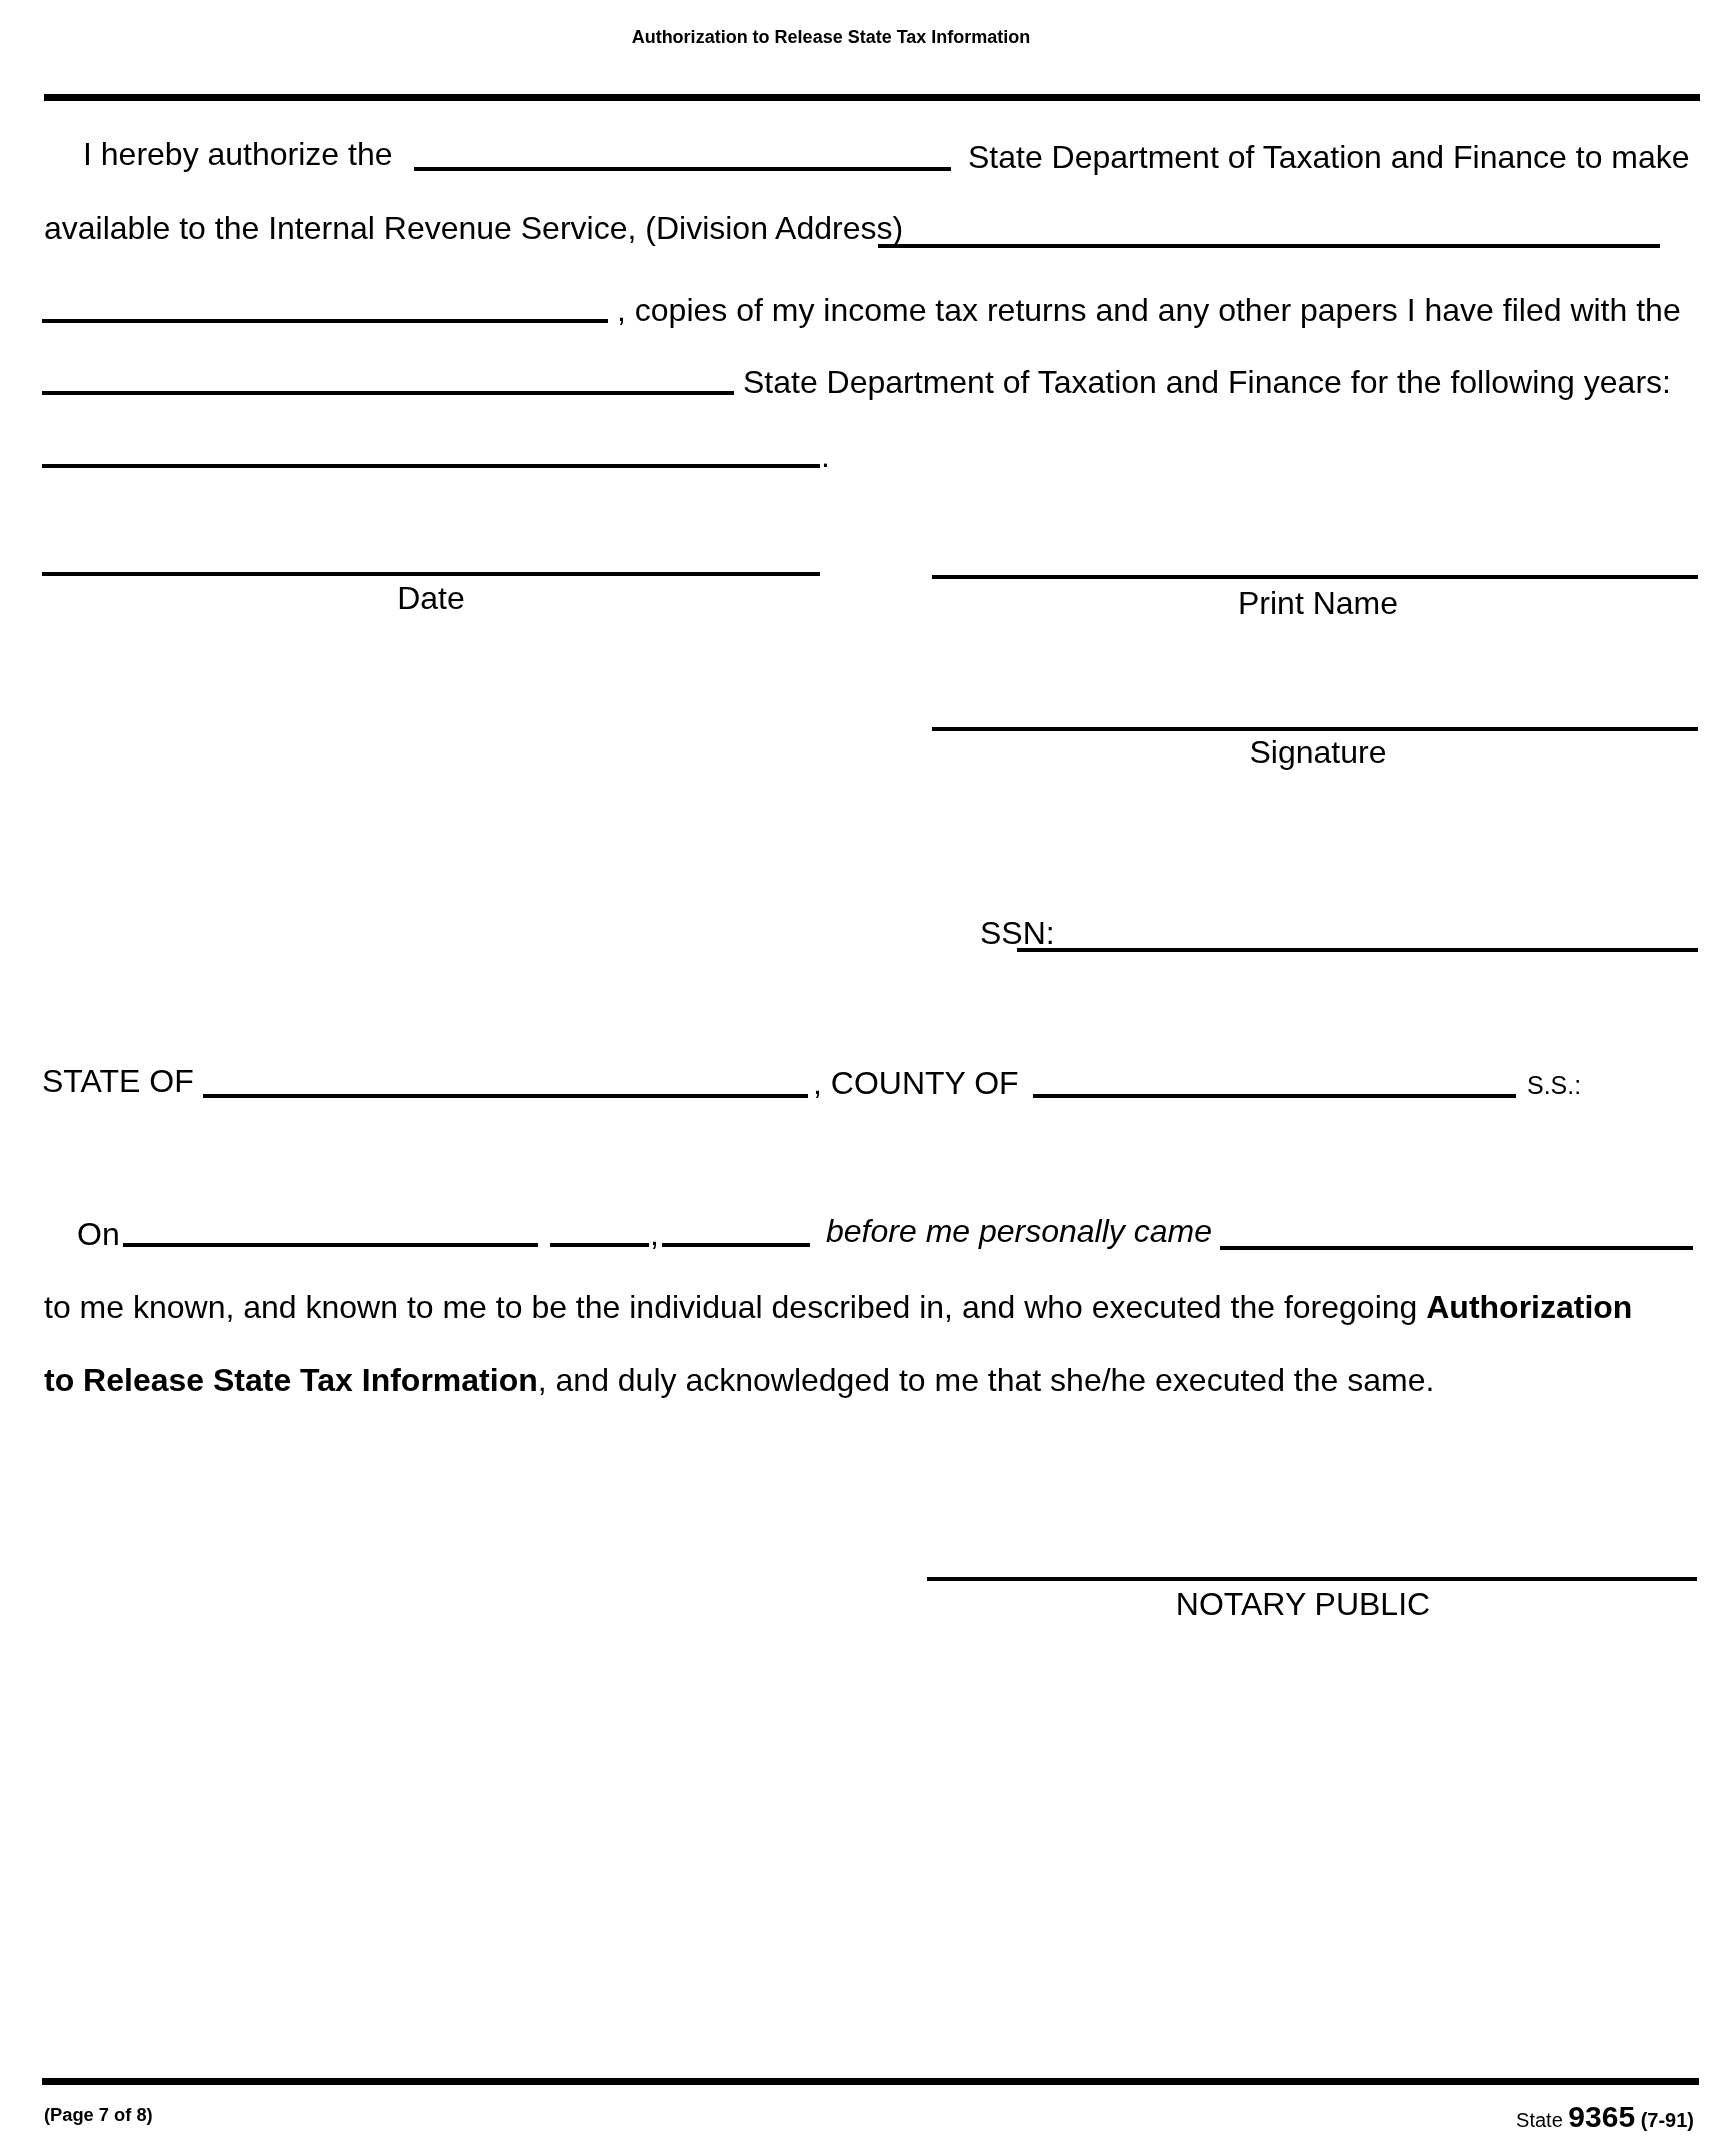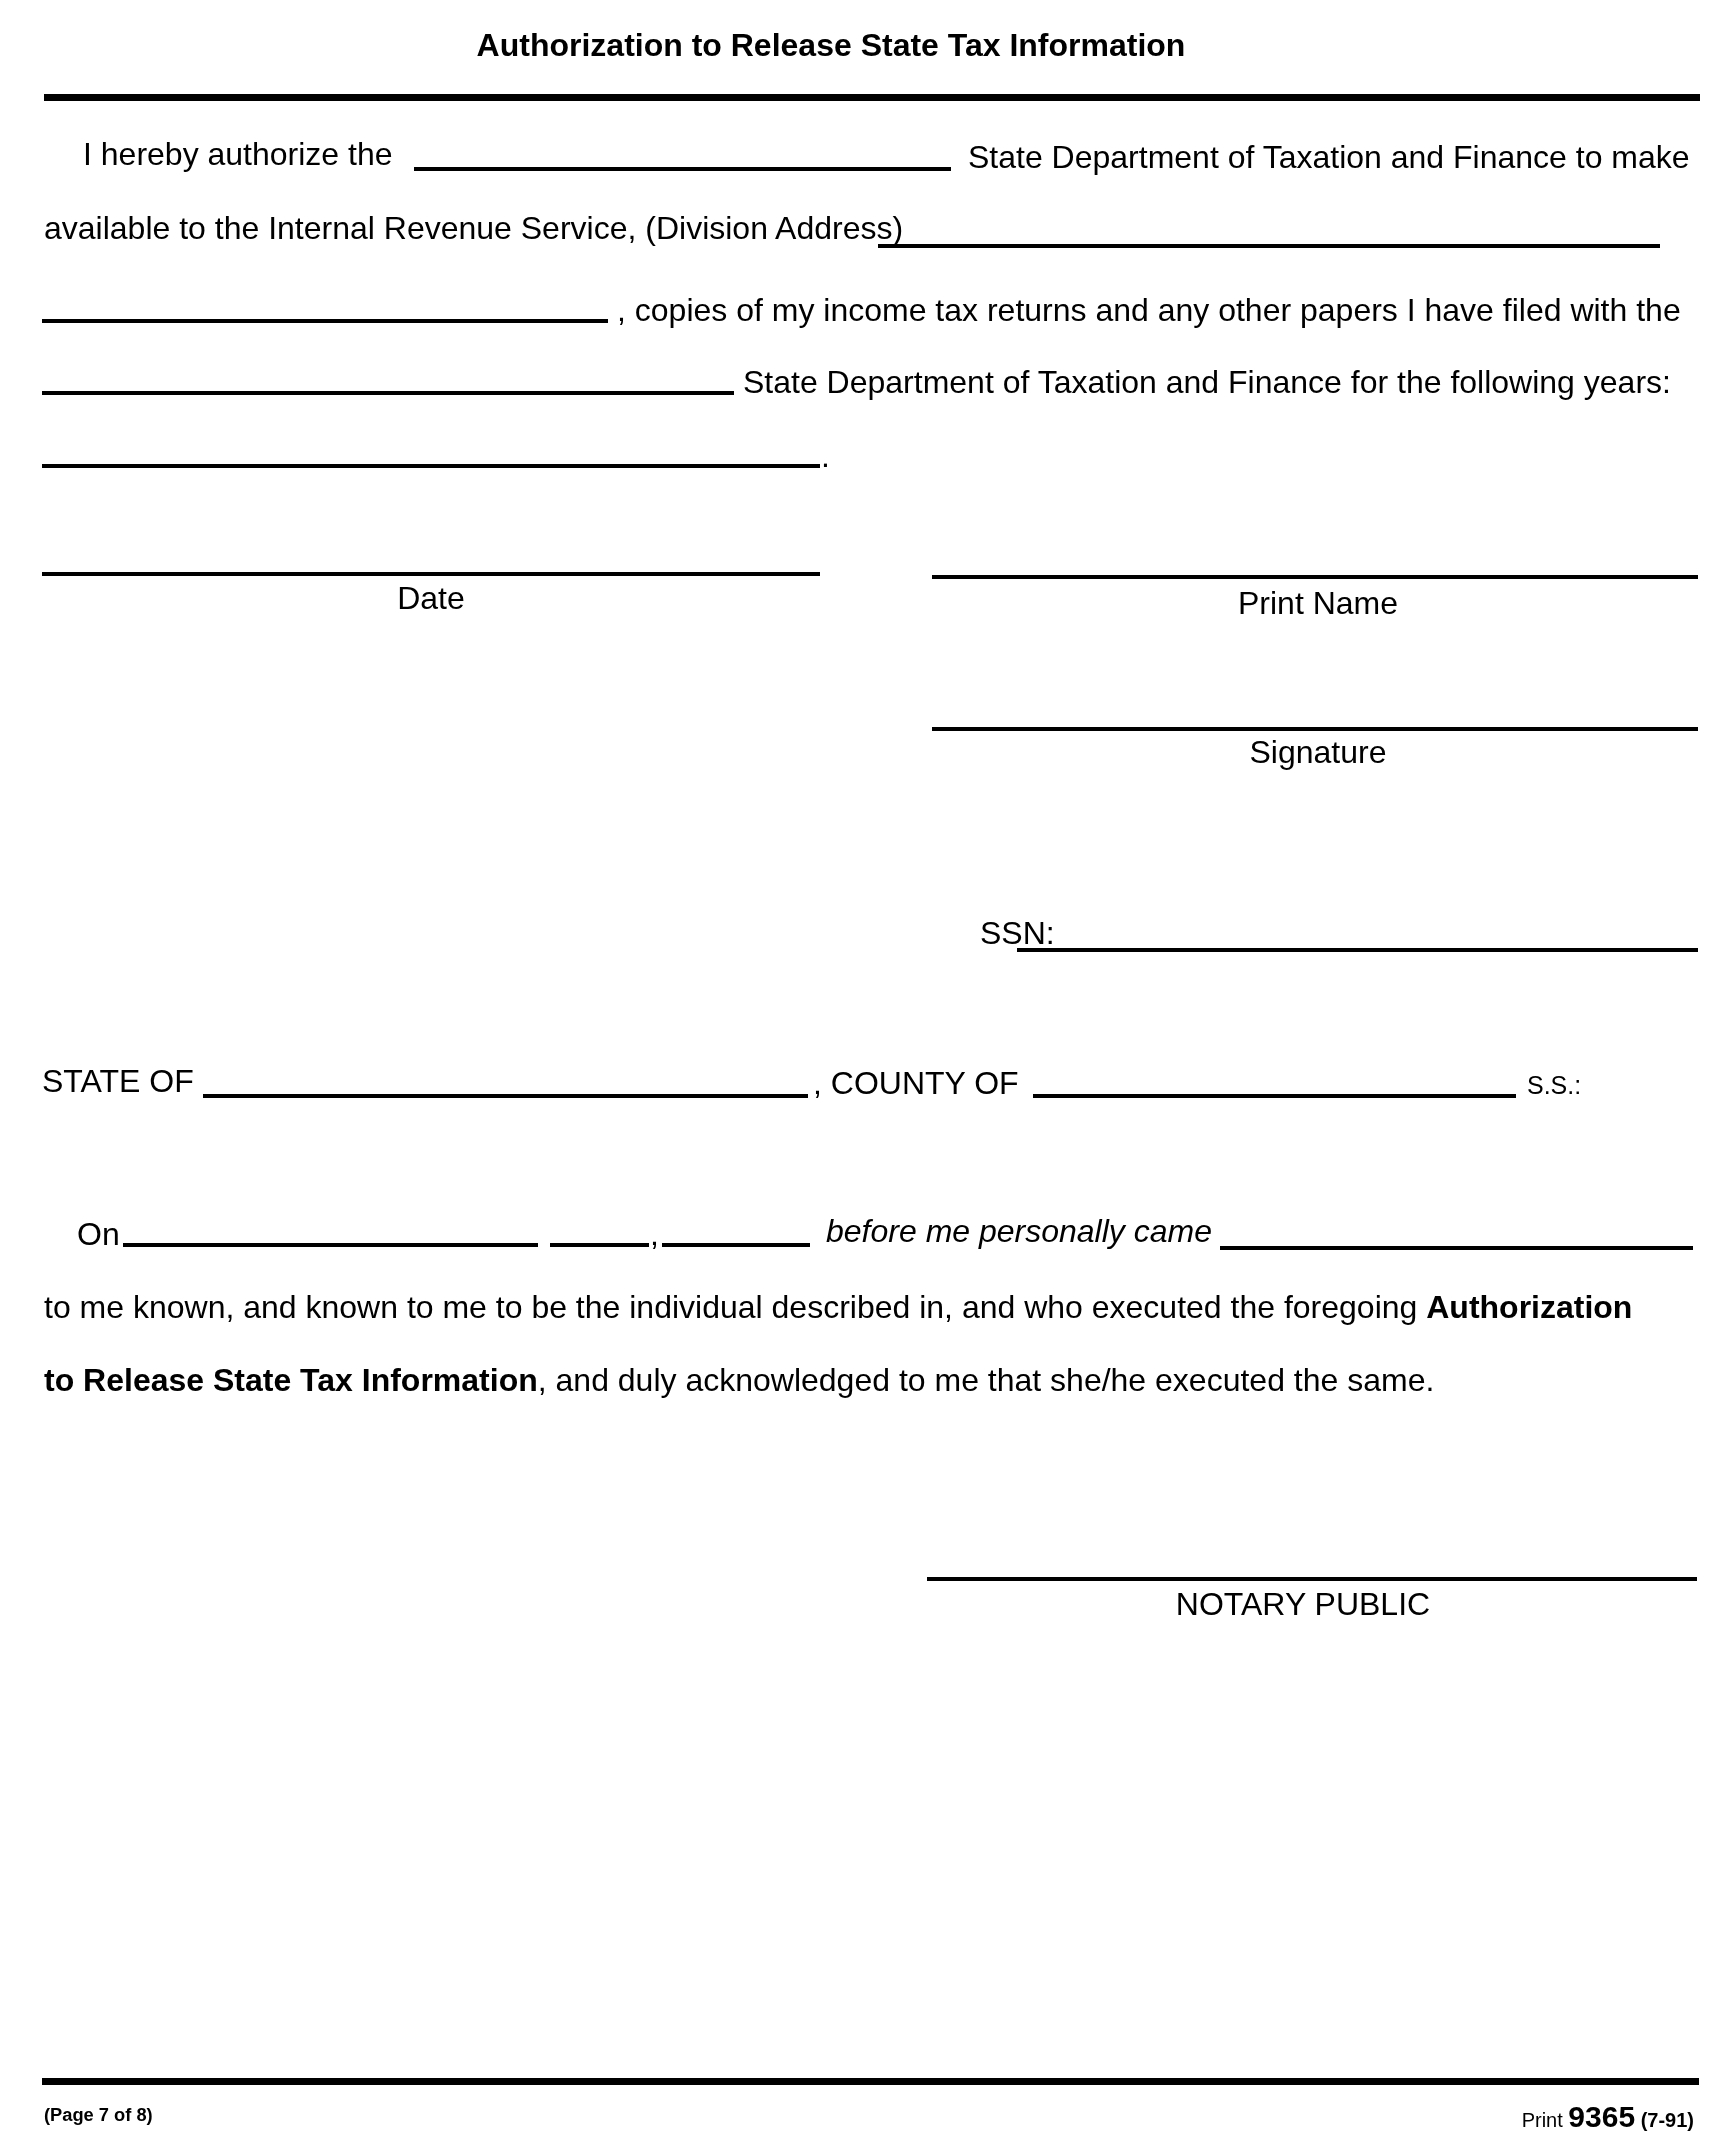--- a/index.html
+++ b/index.html
@@ -4,21 +4,21 @@
 <style>
   html, body { margin:0; padding:0; background:#ffffff; }
   body { width:1729px; height:2154px; position:relative; overflow:hidden;
          font-family:"Liberation Sans", sans-serif; color:#000; }
   .abs { position:absolute; white-space:nowrap; }
   .txt { font-size:32px; line-height:33px; }
   .bold { font-weight:bold; }
   .ital { }
   .rule { position:absolute; background:#000; }
   .blank { position:absolute; height:3.9px; background:#000; }
-  .title { font-size:32px; font-weight:bold; left:0; width:1662px; text-align:center; top:27px; }
+  .title { font-size:18px; font-weight:bold; left:0; width:1662px; text-align:center; top:27px; }
   .center-label { text-align:center; }
   .footer-small { font-size:18.3px; font-weight:bold; }
   .footer-form { font-size:20px; font-weight:bold; }
   .footer-form .num { font-size:30px; }
 </style>
 </head>
 <body>
 
 <div class="abs title">Authorization to Release State Tax Information</div>
 <div class="rule" style="left:44px; top:94px; width:1656px; height:6.8px;"></div>
@@ -74,17 +74,17 @@
 <div class="abs txt" style="left:44px; top:1364px;">
   <span class="bold">to Release State Tax Information</span><span>, and duly acknowledged to me that she/he executed the same.</span>
 </div>
 
 <div class="blank" style="left:927px; top:1577px; width:770px;"></div>
 <div class="abs txt center-label" style="left:917px; width:772px; top:1588px;">NOTARY PUBLIC</div>
 
 <div class="rule" style="left:42px; top:2078px; width:1657px; height:6.8px;"></div>
 <div class="abs footer-small" style="left:44px; top:2104px;">(Page 7 of 8)</div>
 <div class="abs footer-form" style="right:35px; top:2100px;">
-  <span style="font-weight:normal;">Print</span>
+  <span style="font-weight:normal;">State</span>
   <span class="num">9365</span>
   <span>(7-91)</span>
 </div>
 
 
 </body></html>

